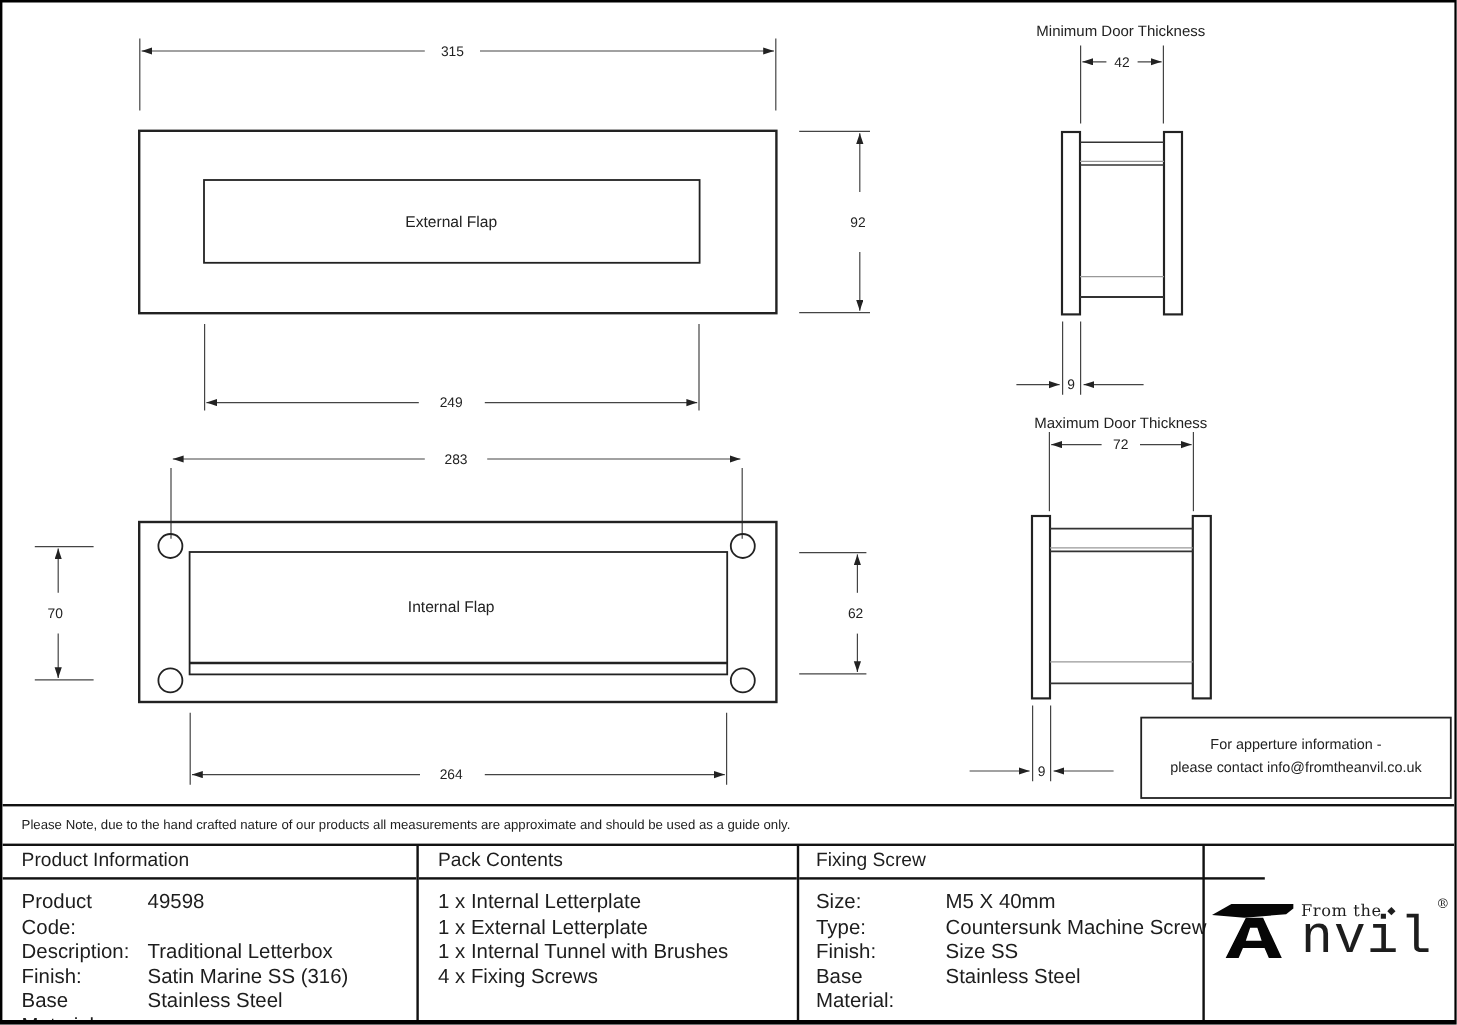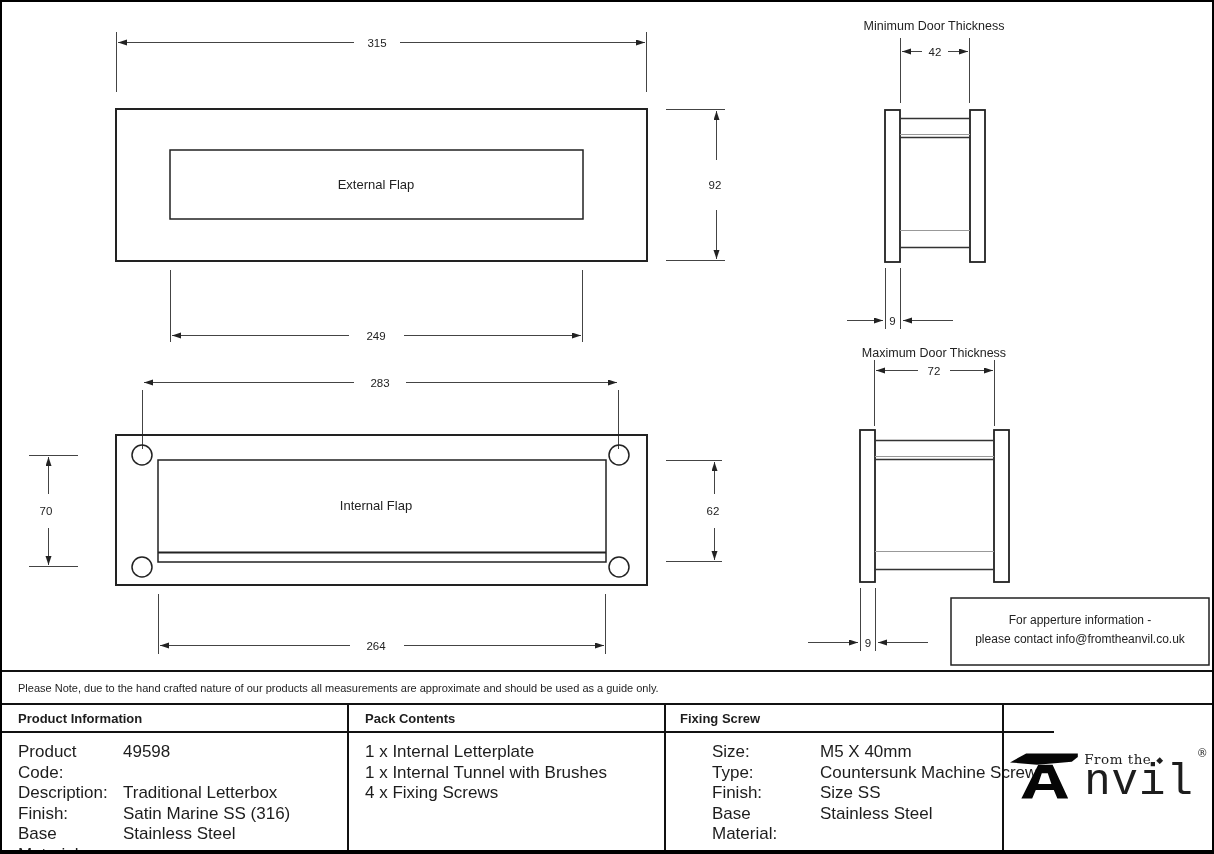--- a/index.html
+++ b/index.html
@@ -35,29 +35,29 @@
   .ftable{position:absolute;left:0;right:0;top:703px;bottom:0;}
   .col{position:absolute;top:0;bottom:0;box-sizing:border-box;}
   .col1{left:0;width:345px;}
   .col2{left:345px;width:317px;border-left:2px solid #111;}
   .col3{left:662px;width:390px;border-left:2px solid #111;}
   .col4{left:1000px;right:0;border-left:2px solid #111;}
   .hdr{
     height:28px;box-sizing:border-box;
     border-bottom:2px solid #111;
     display:flex;align-items:center;
-    padding-left:16px;font-size:13px;font-weight:bold;
+    padding-left:16px;font-size:16px;
   }
   .col3 .hdr{padding-left:14px;}
   .cbody{padding-top:9px;font-size:17px;}
   .row{display:flex;line-height:20.5px;}
   .col1 .row{padding-left:16px;}
   .col3 .row{padding-left:14px;}
   .lbl{width:105px;flex:none;}
-  .col3 .lbl{width:108px;margin-left:32px;}
+  .col3 .lbl{width:108px;}
   .item{line-height:20.5px;padding-left:16px;}
 
   
   .logo{position:absolute;left:50%;top:42px;transform:translateX(-50%);display:flex;align-items:flex-end;}
   .anvil-icon{flex:none;display:block;}
   .logo-text{position:relative;margin-left:4px;padding-right:14px;}
   .from-the{
     font-family:"DejaVu Serif", serif;
     font-size:13.5px;letter-spacing:.5px;
     margin-bottom:-6px;white-space:nowrap;
@@ -245,20 +245,21 @@
           <span class="lbl">Base Material:</span>
           <span class="val">Stainless Steel</span>
         </div>
       </div>
     </div>
 
     <div class="col col2">
       <div class="hdr">Pack Contents</div>
       <div class="cbody">
         <div class="item">1 x Internal Letterplate</div>
+        <div class="item">1 x External Letterplate</div>
         <div class="item">1 x Internal Tunnel with Brushes</div>
         <div class="item">4 x Fixing Screws</div>
       </div>
     </div>
 
     <div class="col col3">
       <div class="hdr">Fixing Screw</div>
       <div class="cbody">
         <div class="row">
           <span class="lbl">Size:</span>

